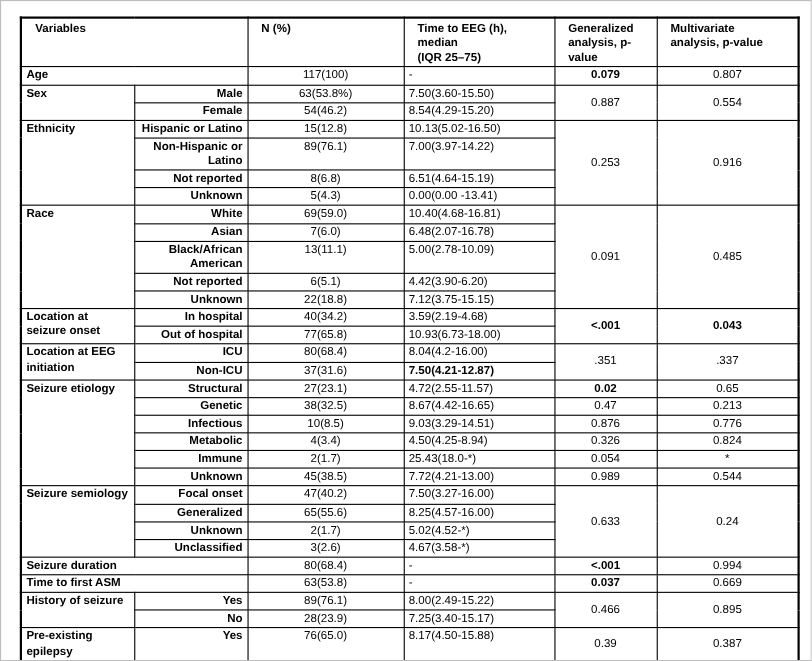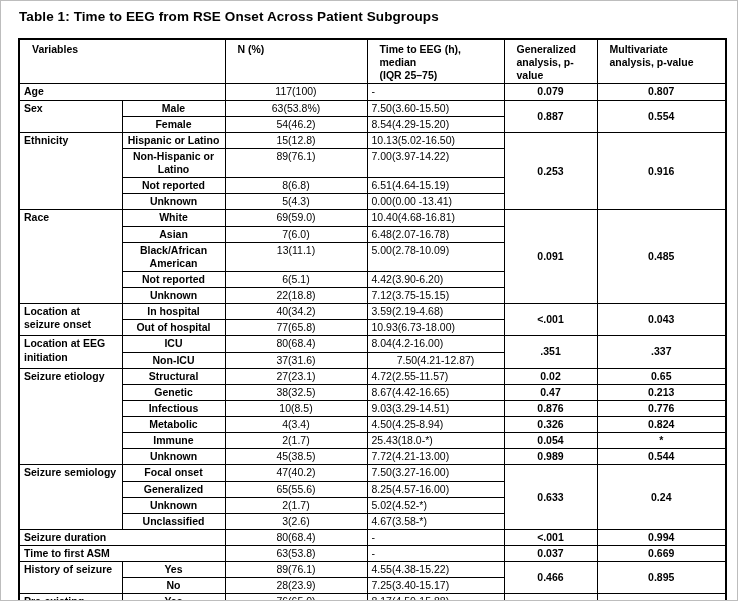--- a/index.html
+++ b/index.html
@@ -42,33 +42,32 @@
   th {
     text-align: left;
     font-weight: bold;
     white-space: pre-line;
     height: 28px;
     padding-top: 3px;
     padding-left: 12px;
   }
   td { height: 14px; }
   td.g { font-weight: bold; }
-  td.s { text-align: center;   font-weight: bold; }
+  td.s { text-align: right;   font-weight: bold; }
   td.n { text-align: center;   font-weight: normal; }
   td.t { text-align: left;   font-weight: normal; }
-  td.p { text-align: center; font-weight: bold; vertical-align: middle; }
+  td.p { text-align: center; font-weight: normal; vertical-align: middle; }
   td.b { font-weight: bold; }
   td.al-l { text-align: left; }
-  td.al-c { text-align: center; }
+  td.al-c { text-align: left; font-weight: bold; }
 </style>
 </head>
 <body>
 
 <div class="page">
-  <div class="doc-title">Table 1: Time to EEG from RSE Onset Across Patient Subgroups</div>
 
   <table class="subgroups">
     <colgroup>
       <col class="c-group">
         <col class="c-sub">
         <col class="c-n">
         <col class="c-time">
         <col class="c-uni">
         <col class="c-multi">
     </colgroup>
@@ -259,21 +258,21 @@
           <td colspan="2" class="g al-l">Time to first ASM</td>
           <td class="n">63(53.8)</td>
           <td class="t">-</td>
           <td class="p b">0.037</td>
           <td class="p">0.669</td>
         </tr>
         <tr>
           <td rowspan="2" class="g">History of seizure</td>
           <td class="s">Yes</td>
           <td class="n">89(76.1)</td>
-          <td class="t">4.55(4.38-15.22)</td>
+          <td class="t">8.00(2.49-15.22)</td>
           <td rowspan="2" class="p">0.466</td>
           <td rowspan="2" class="p">0.895</td>
         </tr>
         <tr>
           <td class="s">No</td>
           <td class="n">28(23.9)</td>
           <td class="t">7.25(3.40-15.17)</td>
         </tr>
         <tr>
           <td rowspan="2" class="g">Pre-existing epilepsy</td>

